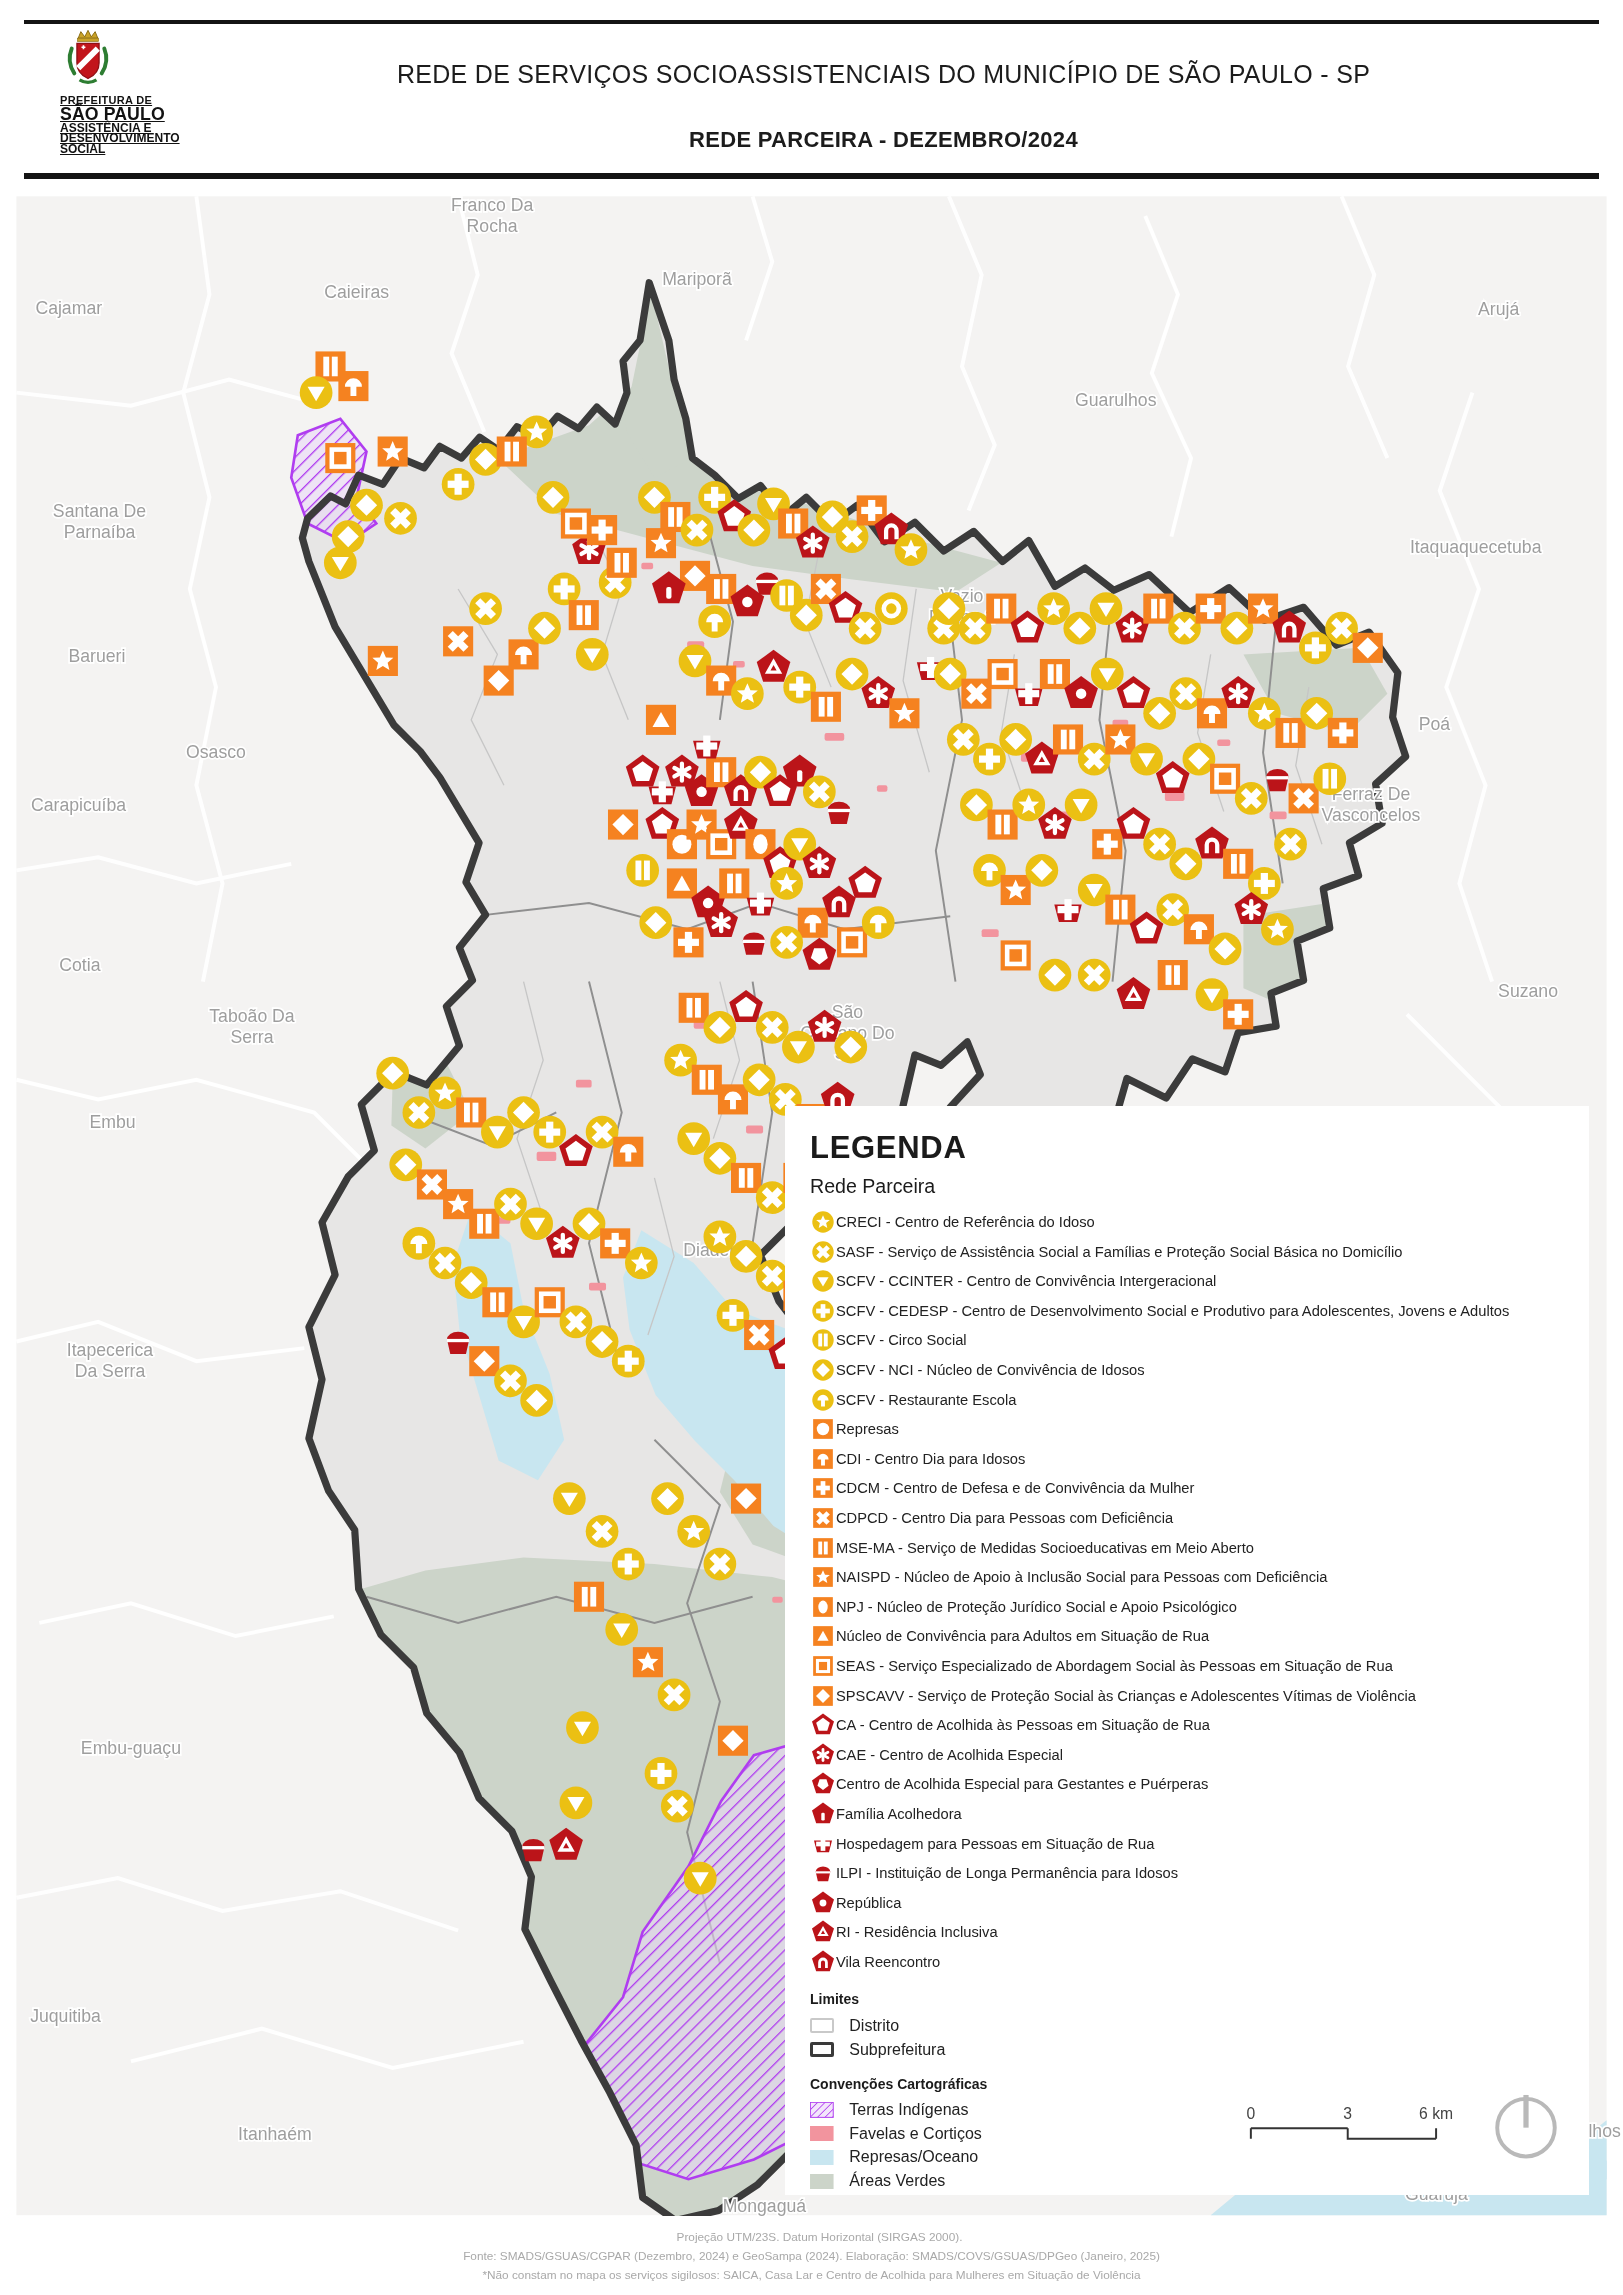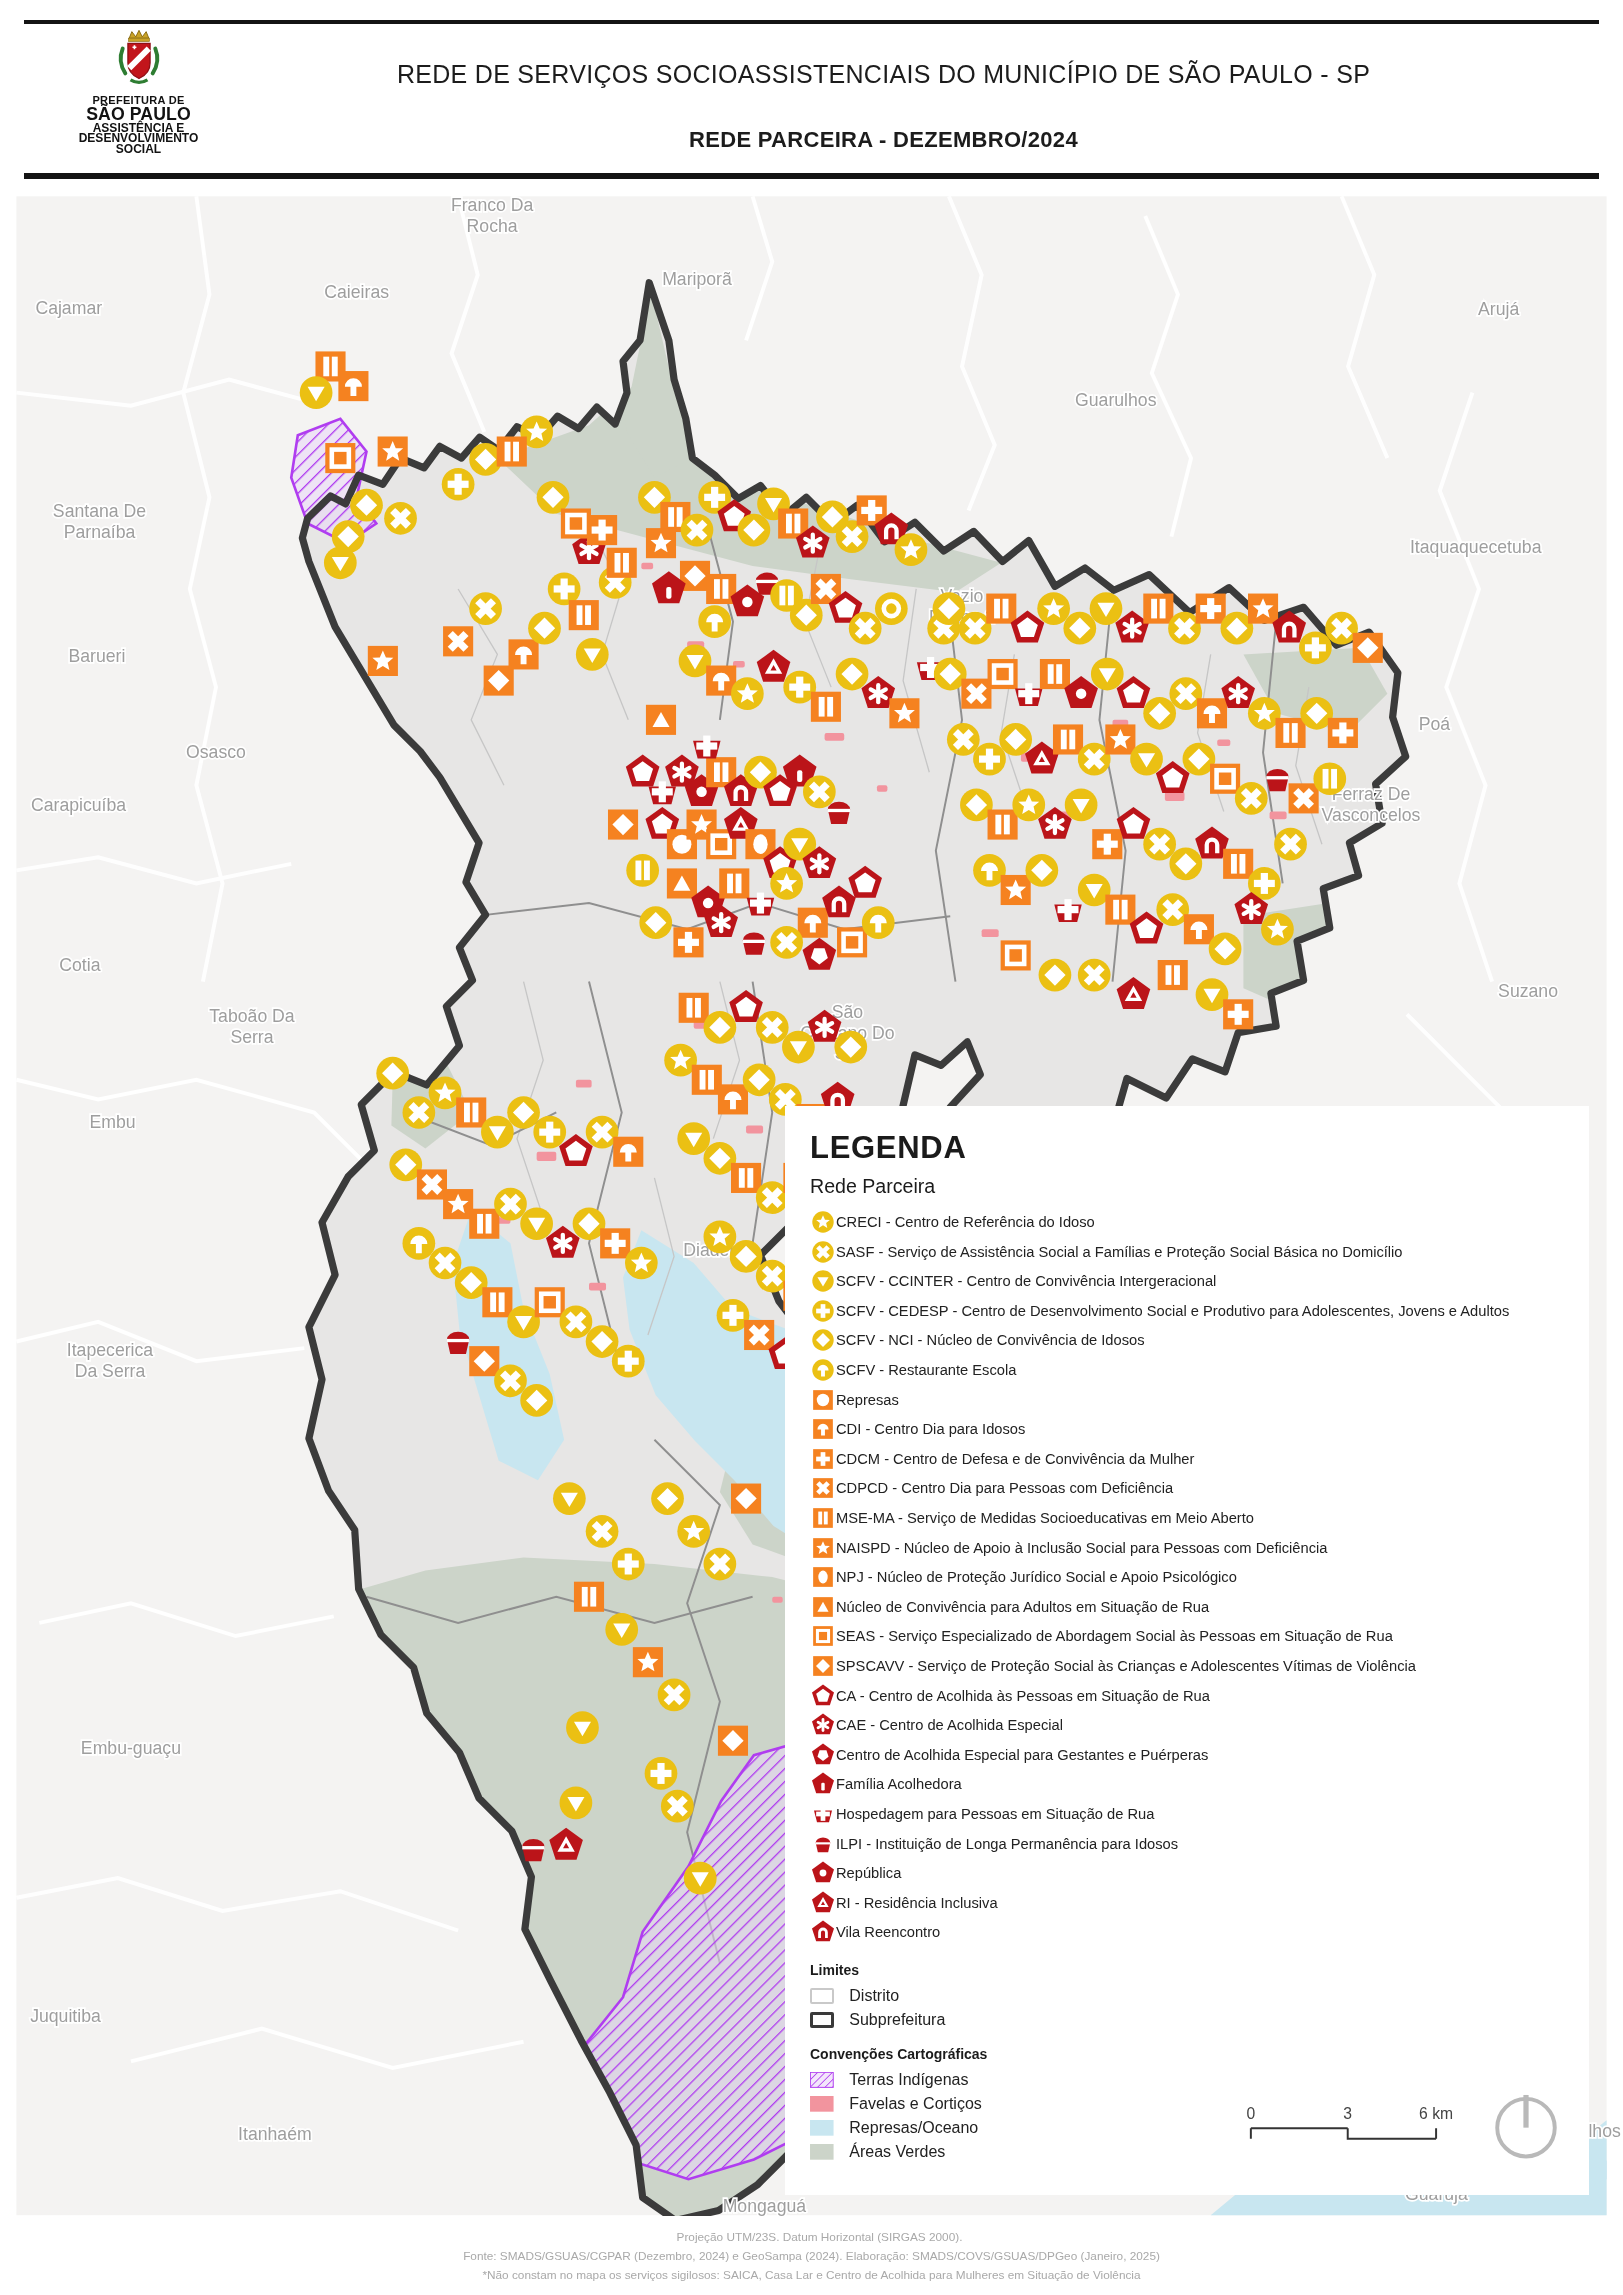--- a/index.html
+++ b/index.html
@@ -3,21 +3,21 @@
 <meta charset="utf-8">
 <style>
   html,body{margin:0;padding:0;background:#ffffff;}
   .page{position:relative;width:1623px;height:2295px;background:#ffffff;overflow:hidden;
         font-family:"Liberation Sans",sans-serif;}
   
   .header{position:absolute;left:0;top:0;width:1623px;height:196px;background:#fff;z-index:30;}
   .rule{position:absolute;left:23.6px;right:23.6px;background:#141414;}
   .rule.top{top:19.6px;height:4.6px;}
   .rule.bottom{top:173px;height:5.9px;}
-  .logo{position:absolute;left:60px;top:29px;width:157px;text-align:center;color:#121212;}
+  .logo{position:absolute;left:60px;top:29px;width:157px;color:#121212;text-decoration:underline;}
   .logo .l1{font-size:11px;font-weight:bold;letter-spacing:0.3px;margin-top:2.6px;}
   .logo .l2{font-size:17.7px;font-weight:bold;letter-spacing:0.1px;line-height:17px;}
   .logo .l3{font-size:12px;font-weight:bold;line-height:10.5px;}
   .titles{position:absolute;left:223px;right:79px;top:0;height:196px;text-align:center;color:#1c1c1c;}
   .title{margin-top:60px;font-size:25px;font-weight:normal;letter-spacing:0.3px;}
   .subtitle{margin-top:38px;font-size:22px;font-weight:bold;letter-spacing:0.3px;}
   
   svg.map{position:absolute;left:0;top:0;z-index:1;}
   
   .legend{position:absolute;left:785px;top:1106px;width:804px;height:1089px;background:#ffffff;
@@ -1694,20 +1694,32 @@
                 <rect x="-5.5" y="-16" width="11" height="32"></rect>
               </g>
             </svg>
           </span>
           <span class="lb">SCFV - CEDESP - Centro de Desenvolvimento Social e Produtivo para Adolescentes, Jovens e Adultos</span>
         </div>
         <div class="lrow">
           <span class="ic">
             <svg width="24" height="24" viewBox="-28 -28 56 56">
               <circle r="25" fill="#EBC013"></circle>
+              <g fill="#fff">
+                <rect x="-11" y="-15" width="9" height="30"></rect>
+                <rect x="2" y="-15" width="9" height="30"></rect>
+              </g>
+            </svg>
+          </span>
+          <span class="lb">SCFV - Circo Social</span>
+        </div>
+        <div class="lrow">
+          <span class="ic">
+            <svg width="24" height="24" viewBox="-28 -28 56 56">
+              <circle r="25" fill="#EBC013"></circle>
               <rect fill="#fff" x="-11.5" y="-11.5" width="23" height="23" transform="rotate(45)"></rect>
             </svg>
           </span>
           <span class="lb">SCFV - NCI - Núcleo de Convivência de Idosos</span>
         </div>
         <div class="lrow">
           <span class="ic">
             <svg width="24" height="24" viewBox="-28 -28 56 56">
               <circle r="25" fill="#EBC013"></circle>
               <path fill="#fff" d="M-13,1 A13,13 0 0 1 13,1 L4.5,1 L4.5,15 L-4.5,15 L-4.5,1 Z"></path>

